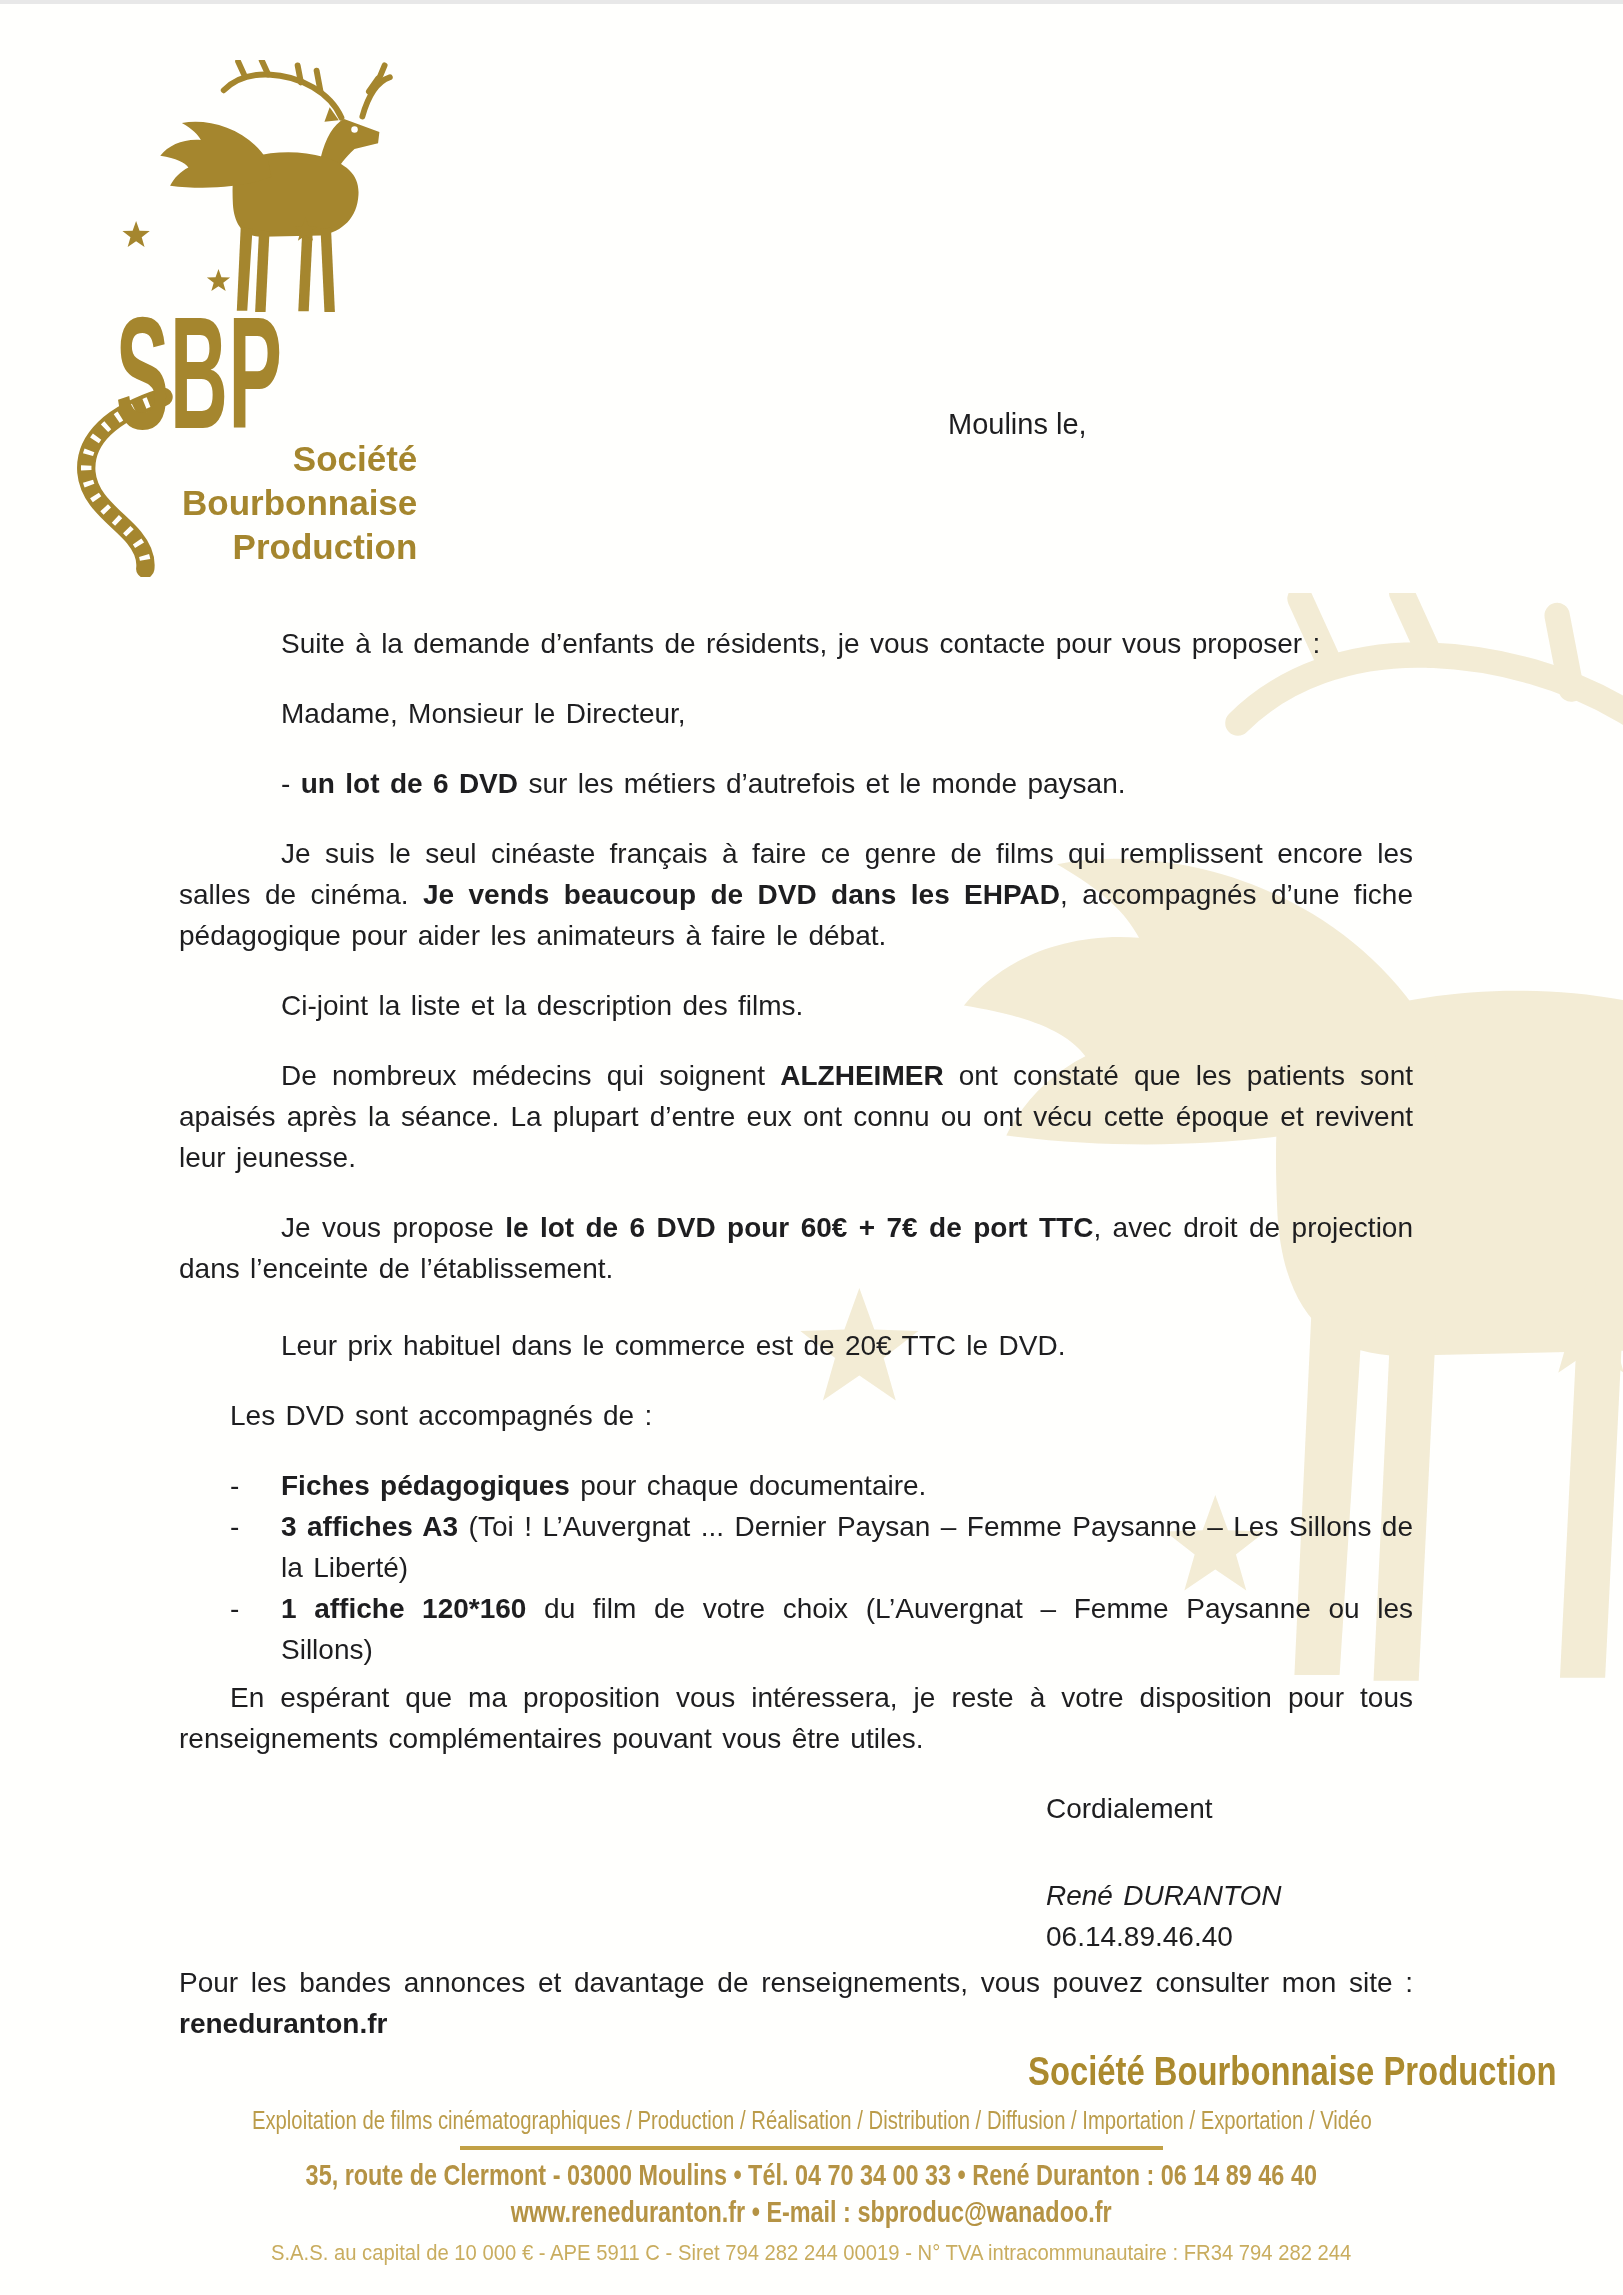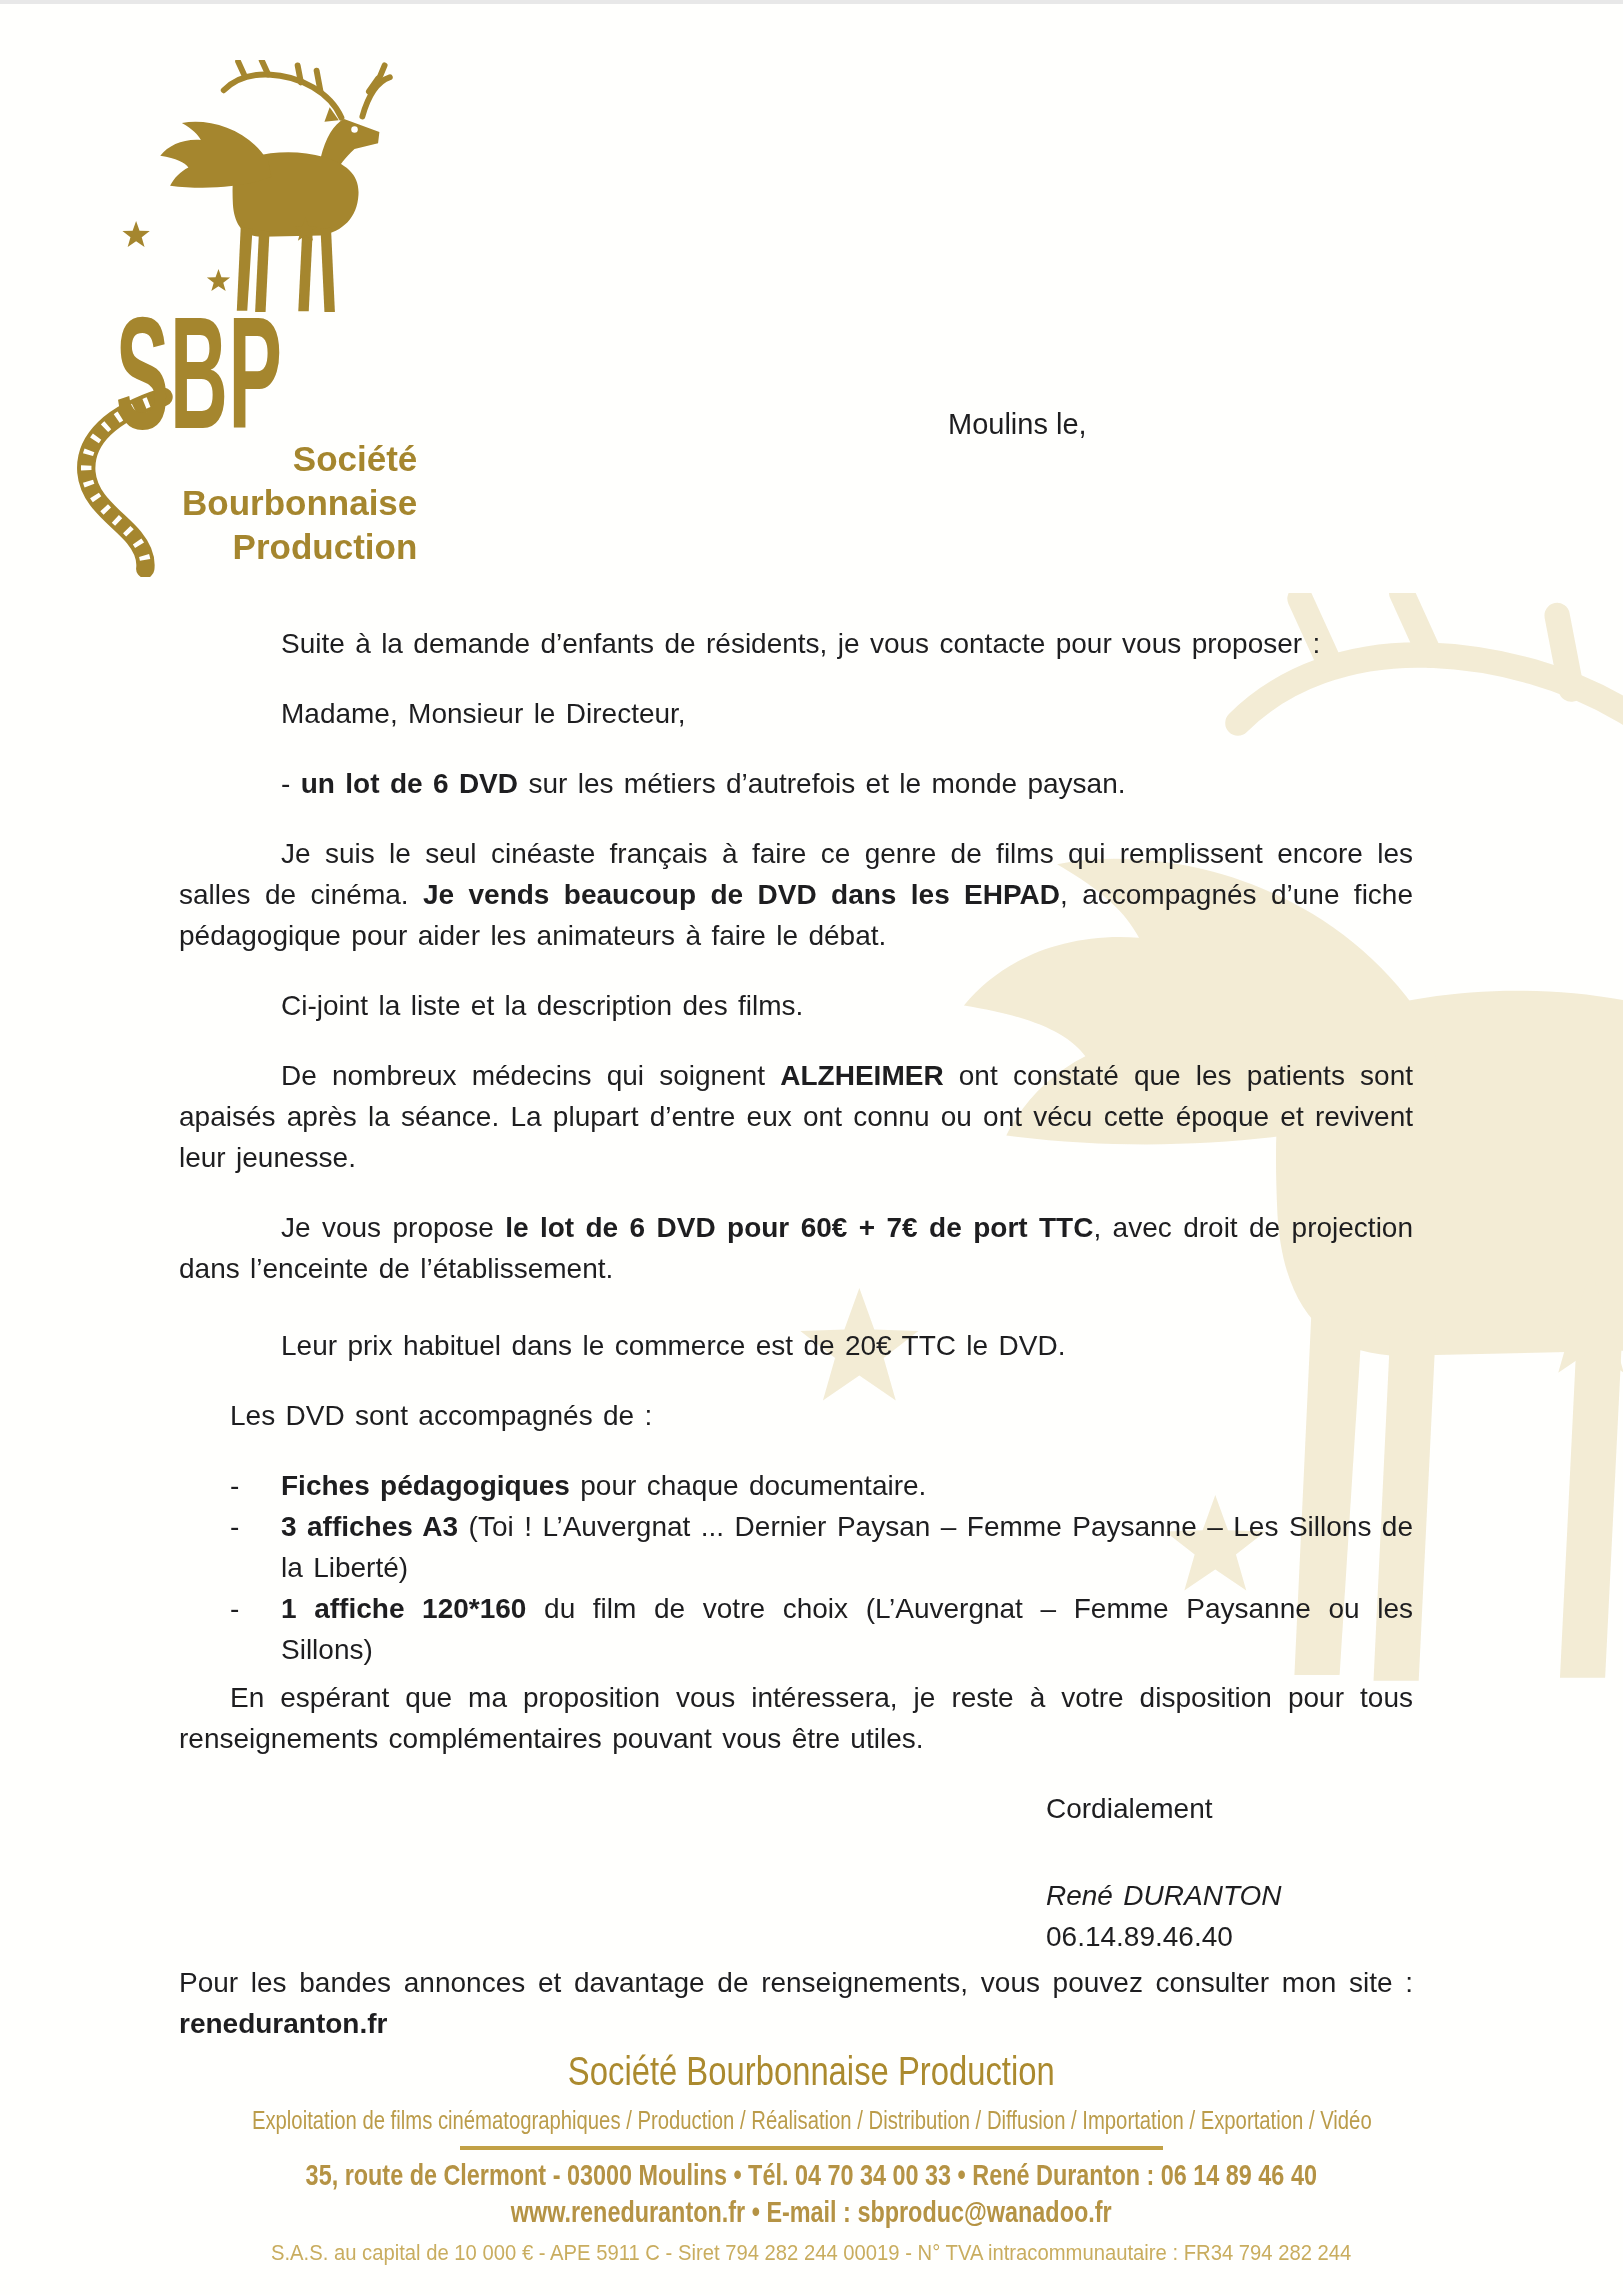--- a/index.html
+++ b/index.html
@@ -69,21 +69,21 @@
   .sig-phone{margin:0 0 0 867px !important;}
   .ps{margin:5.2px 0 0 0 !important;}
   
   .footer{
     position:absolute;left:0;right:0;top:2044px;
     text-align:center;
     color:#b08e35;
   }
   .footer .squeeze{display:inline-block;white-space:nowrap;}
   .f-title{
-    font-size:41px;font-weight:normal;line-height:46px;color:#ab8a2e;
+    font-size:41px;font-weight:bold;line-height:46px;color:#ab8a2e;text-align:right;
   }
   .f-title .squeeze{transform:scaleX(.80);transform-origin:center;}
   .f-tagline{
     margin-top:10.5px;
     font-size:26px;font-weight:normal;line-height:30px;color:#bb9c4a;
   }
   .f-tagline .squeeze{transform:scaleX(.78);transform-origin:center;}
   .f-divider{
     width:703px;height:3.3px;margin:11.8px auto 6.5px auto;
     background:#c2a145;

